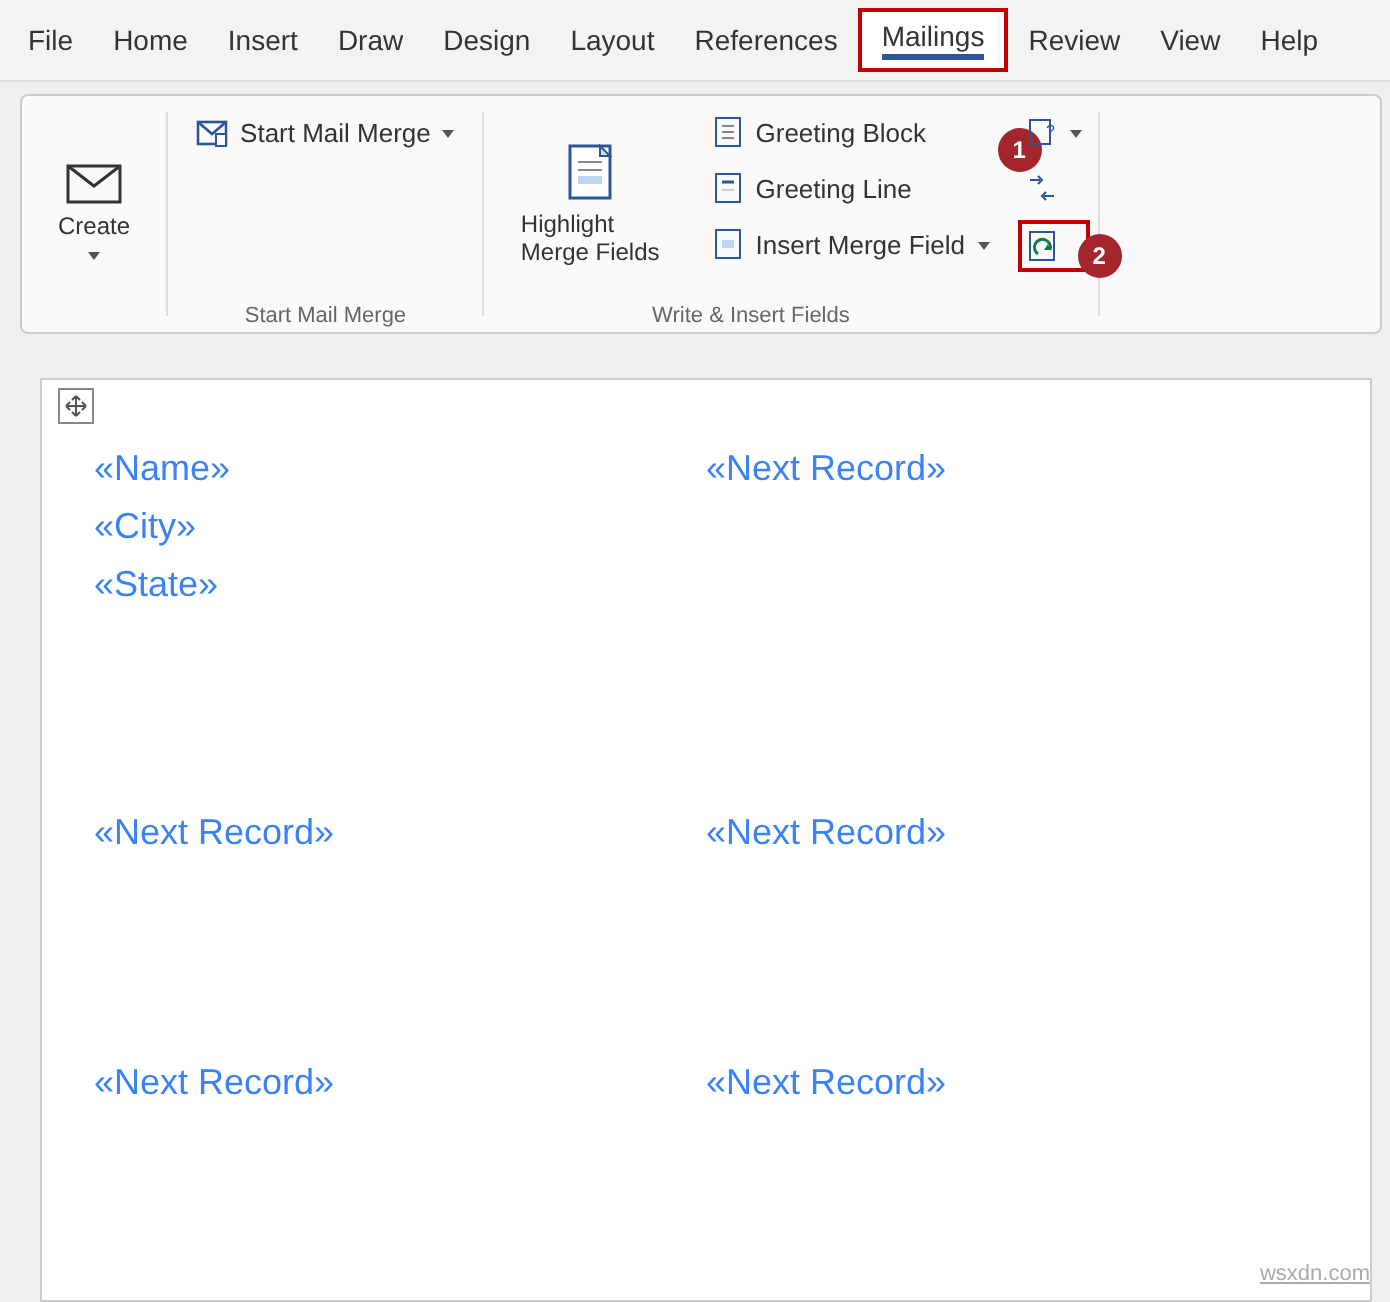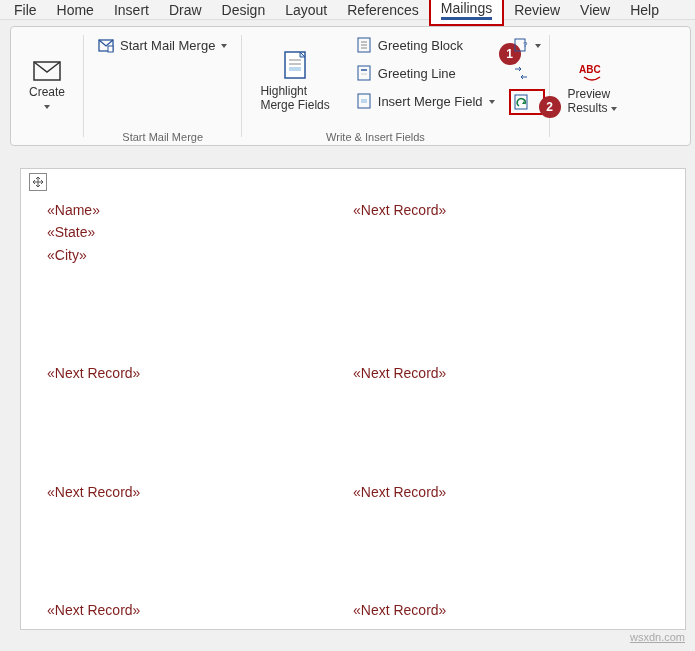--- a/index.html
+++ b/index.html
@@ -1,18 +1,18 @@
 <!DOCTYPE html>
 <html><head>
   <meta charset="utf-8">
   <style>
     * { box-sizing: border-box; margin: 0; padding: 0; font-family: "Segoe UI", Arial, sans-serif; }
     body { width: 695px; height: 651px; background: #f0f0f0; overflow: hidden; }
     
-    .tabs { display: flex; align-items: center; height: 20px; background: #f3f3f3; border-bottom: 1px solid #ddd; padding: 0 4px; }
+    .tabs { display: flex; align-items: center; height: 41px; background: #f3f3f3; border-bottom: 1px solid #ddd; padding: 0 4px; }
     .tab { padding: 4px 10px; font-size: 14px; color: #333; cursor: pointer; }
     .tab.active { border: 2px solid #c00000; background: #fff; }
     .tab.active span { display: inline-block; border-bottom: 3px solid #2b579a; padding-bottom: 1px; }
     
     .ribbon { display: flex; background: #fafafa; border: 1px solid #ccc; border-radius: 4px; margin: 6px 4px 0 10px; height: 120px; }
     .group { display: flex; flex-direction: column; align-items: center; padding: 6px 8px 2px 8px; position: relative; }
     .group-content { display: flex; gap: 4px; flex: 1; }
     .group-label { font-size: 11px; color: #666; margin-top: 2px; }
     .sep { width: 1px; background: #ddd; margin: 8px 0; }
     
@@ -28,21 +28,21 @@
     .icon-sm svg, .icon-lg svg { display: block; }
     
     .badge { position: absolute; width: 22px; height: 22px; border-radius: 50%; background: #a4262c; color: #fff; font-size: 12px; font-weight: bold; display: flex; align-items: center; justify-content: center; }
     .badge-1 { top: 10px; right: -20px; }
     .badge-2 { bottom: -5px; right: -18px; }
     .highlight-box { border: 2px solid #c00000; padding: 2px; }
     
     .doc-area { margin: 22px 0 0 20px; background: #fff; border: 1px solid #ccc; width: 666px; height: 462px; padding: 30px 26px; position: relative; }
     .move-anchor { position: absolute; top: 4px; left: 8px; width: 18px; height: 18px; border: 1px solid #888; display: flex; align-items: center; justify-content: center; font-size: 10px; color: #555; }
     .label-grid { display: grid; grid-template-columns: 1fr 1fr; row-gap: 96px; }
-    .cell { font-size: 14px; color: #7f1d1d; line-height: 1.6; }
+    .cell { font-size: 18px; color: #3b82f6; line-height: 1.6; }
     .cell.first { line-height: 1.6; }
     .cell.first div { margin: 0; }
     
     .watermark { position: absolute; bottom: 8px; right: 10px; font-size: 11px; color: #aaa; font-family: Arial, sans-serif; text-decoration: underline; }
   </style>
 </head>
 <body>
 
 <div class="tabs">
   <div class="tab">File</div>
@@ -178,47 +178,33 @@
               </svg>
             </span>
           <span class="badge badge-2">2</span>
         </div>
       </div>
     </div>
     <div class="group-label"></div>
   </div>
   <div class="sep"></div>
 
-  <div class="group">
-    <div class="group-content">
-      <div class="btn-large">
-        <span class="icon-lg">
-          <svg width="32" height="24">
-              <text x="3" y="14" font-size="10" fill="#c00000" font-weight="bold">ABC</text>
-              <path d="M8 18 Q16 24 24 18" stroke="#c00000" fill="none" stroke-width="1.5"></path>
-            </svg>
-        </span>
-        <span class="lbl"><span>Preview</span><br><span>Results</span> <span class="chev-down"></span></span>
-      </div>
-    </div>
-    <div class="group-label"></div>
-  </div>
 </div>
 
 <div class="doc-area">
   <div class="move-anchor">
     <svg width="12" height="12">
         <path d="M6 1 L6 11 M1 6 L11 6 M6 1 L4 3 M6 1 L8 3 M6 11 L4 9 M6 11 L8 9 M1 6 L3 4 M1 6 L3 8 M11 6 L9 4 M11 6 L9 8" stroke="#555" stroke-width="1"></path>
       </svg>
   </div>
   <div class="label-grid">
     <div class="cell first">
       <div>«Name»</div>
+      <div>«City»</div>
       <div>«State»</div>
-      <div>«City»</div>
     </div>
     <div class="cell">«Next Record»</div>
     <div class="cell">«Next Record»</div>
     <div class="cell">«Next Record»</div>
     <div class="cell">«Next Record»</div>
     <div class="cell">«Next Record»</div>
     <div class="cell">«Next Record»</div>
     <div class="cell">«Next Record»</div>
   </div>
 </div>

